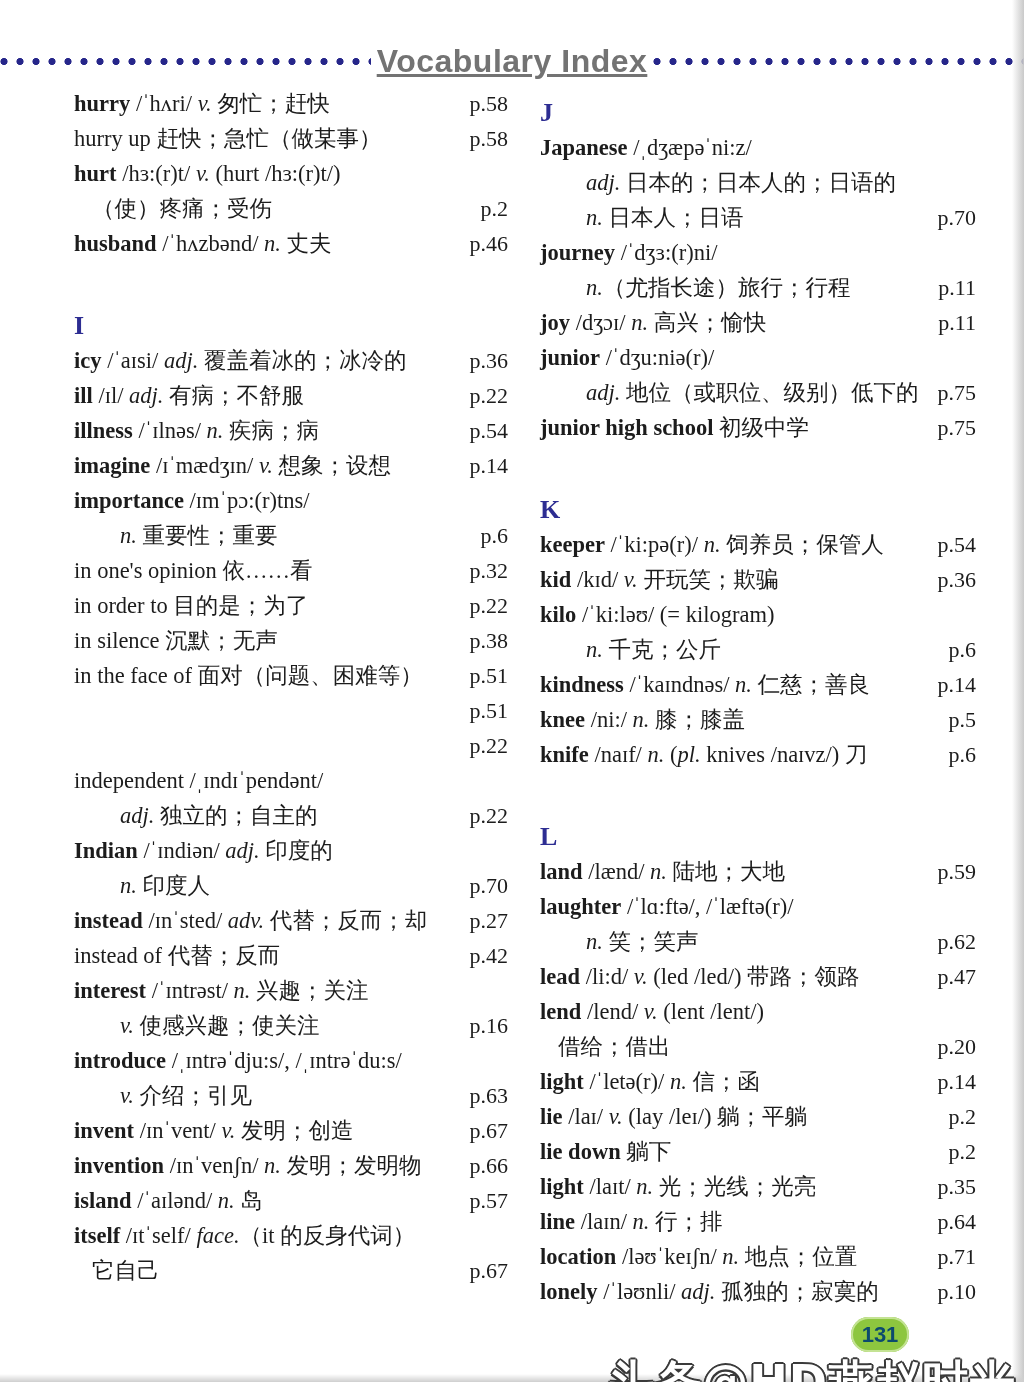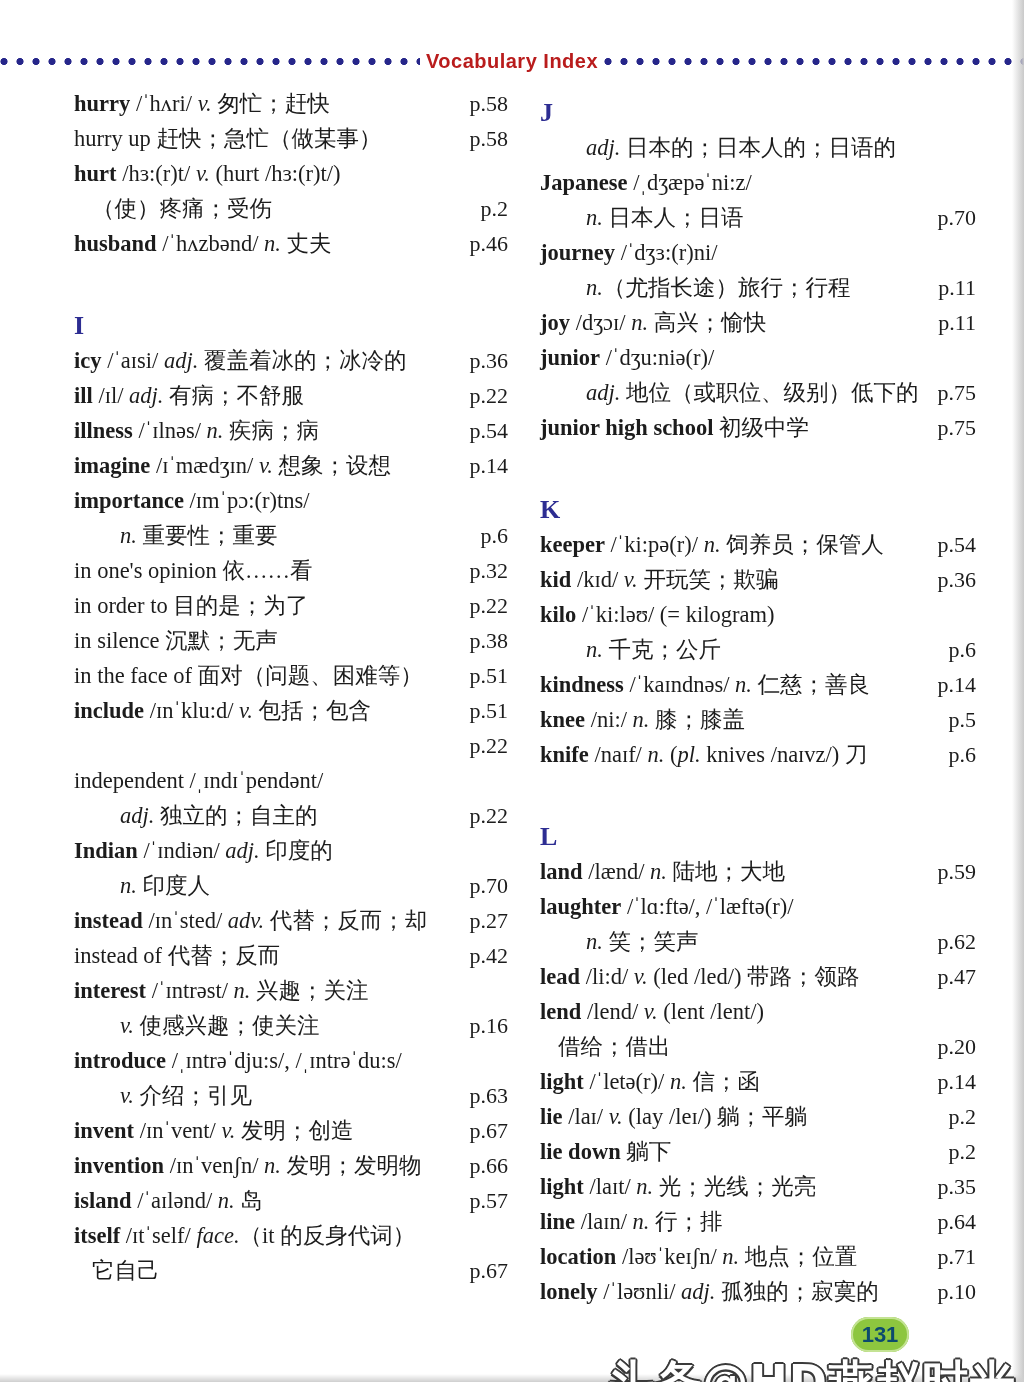--- a/index.html
+++ b/index.html
@@ -16,22 +16,22 @@
                  background:linear-gradient(to bottom, rgba(210,210,210,0), #cfcfcf); }
 
   
   .vhead { position:absolute; left:0; top:44px; width:1024px; height:34px;
            display:flex; align-items:center; }
   .dots  { flex:1 1 auto; height:9px;
            background-image:radial-gradient(circle at 4px 4.5px, #26268a 3.2px, rgba(38,38,138,0) 3.9px);
            background-size:16px 9px; background-repeat:repeat-x; }
   .dots.left-run { max-width:656px; }
   .vtitle { font-family:"Liberation Sans","DejaVu Sans",sans-serif; font-weight:bold;
-            font-size:20px; color:#b91c1c; letter-spacing:0.5px; padding:0 6px;
-            white-space:nowrap; }
+            font-size:32px; color:#737373; letter-spacing:0.5px; padding:0 6px;
+            white-space:nowrap;text-decoration:underline; }
 
   
   .col { position:absolute; top:86px; }
   #col-left  { left:74px;  width:434px; }
   #col-right { left:540px; width:436px; }
 
   .row { display:flex; align-items:baseline; height:35px; line-height:35px;
          font-size:22.5px; white-space:nowrap; }
   .content { flex:0 1 auto; overflow:visible; }
   .pageref { margin-left:auto; padding-left:6px; font-size:22px; }
@@ -126,21 +126,20 @@
       </div>
       <div class="row ind0">
         <span class="content"><span class="s-n">in silence 沉默；无声</span></span>
         <span class="pageref">p.38</span>
       </div>
       <div class="row ind0">
         <span class="content"><span class="s-n">in the face of 面对（问题、困难等）</span></span>
         <span class="pageref">p.51</span>
       </div>
       <div class="row ind0">
-        <span class="content"><span class="s-b">include</span><span class="s-n"> /ɪnˈklu:d/ </span><span class="s-i">v.</span><span class="s-n"> 包括；包含</span></span>
         <span class="pageref">p.51</span>
       </div>
       <div class="row ind0">
         <span class="pageref">p.22</span>
       </div>
       <div class="row ind0">
         <span class="content"><span class="s-n">independent /ˌɪndɪˈpendənt/</span></span>
       </div>
       <div class="row ind2">
         <span class="content"><span class="s-i">adj.</span><span class="s-n"> 独立的；自主的</span></span>
@@ -190,25 +189,25 @@
       <div class="row ind0">
         <span class="content"><span class="s-b">itself</span><span class="s-n"> /ɪtˈself/ </span><span class="s-i">face.</span><span class="s-n">（it 的反身代词）</span></span>
       </div>
       <div class="row ind1">
         <span class="content"><span class="s-n">它自己</span></span>
         <span class="pageref">p.67</span>
       </div>
     </div>
   <div class="col" id="col-right">
       <div class="letter">J</div>
+      <div class="row ind0">
+        <span class="content"><span class="s-b">Japanese</span><span class="s-n"> /ˌdʒæpəˈni:z/</span></span>
+      </div>
       <div class="row ind2">
         <span class="content"><span class="s-i">adj.</span><span class="s-n"> 日本的；日本人的；日语的</span></span>
-      </div>
-      <div class="row ind0">
-        <span class="content"><span class="s-b">Japanese</span><span class="s-n"> /ˌdʒæpəˈni:z/</span></span>
       </div>
       <div class="row ind2">
         <span class="content"><span class="s-i">n.</span><span class="s-n"> 日本人；日语</span></span>
         <span class="pageref">p.70</span>
       </div>
       <div class="row ind0">
         <span class="content"><span class="s-b">journey</span><span class="s-n"> /ˈdʒɜ:(r)ni/</span></span>
       </div>
       <div class="row ind2">
         <span class="content"><span class="s-i">n.</span><span class="s-n">（尤指长途）旅行；行程</span></span>

